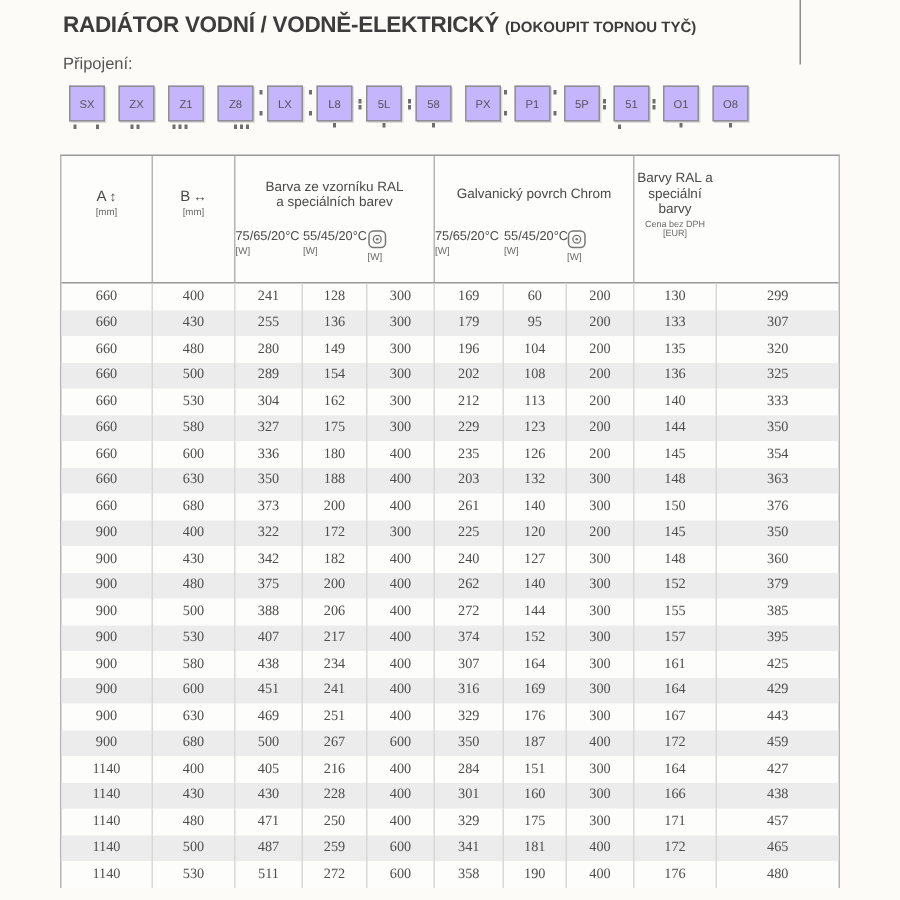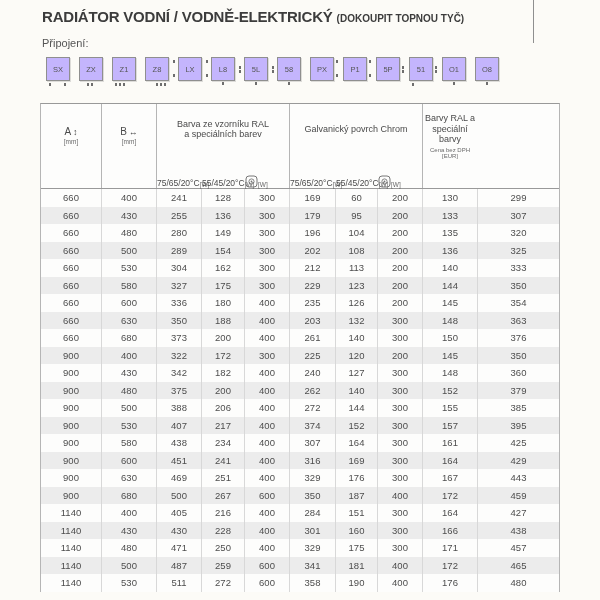--- a/index.html
+++ b/index.html
@@ -35,29 +35,29 @@
   .th:first-child{border-left:none;}
   .th-dim{justify-content:center;padding-bottom:22px;}
   .th-dim .th-main{font-size:10px;}
   .th-dim .arrow{font-size:9px;margin-left:2px;}
   .th-unit{font-size:6.5px;color:#6a6a6a;margin-top:1px;}
   .th-group{padding-top:0;}
   .group-title{flex:0 0 46px;display:flex;flex-direction:column;justify-content:center;font-size:9px;line-height:10.5px;padding-top:2px;}
   .subcols{flex:1;display:grid;width:100%;}
   .subcols.g1{grid-template-columns:45px 43px 45px;}
   .subcols.g2{grid-template-columns:46px 42px 45px;}
-  .subcol{display:flex;flex-direction:row;align-items:flex-end;justify-content:flex-start;font-size:8.5px;}
+  .subcol{display:flex;flex-direction:column;align-items:flex-start;justify-content:flex-start;font-size:8.5px;}
   .subcol .w{font-size:6.5px;color:#6a6a6a;margin-top:2px;}
   .th-price{padding-top:9px;}
   .th-price .p-title{font-size:9px;line-height:10.5px;}
   .th-price .p-note{font-size:6px;color:#6a6a6a;margin-top:2px;}
   .elec-icon{display:block;margin-top:1px;}
 
   .tbody{font-size:9.5px;}
-  .tr{display:grid;grid-template-columns:60px 55px 45px 43px 45px 46px 42px 45px 55px 82px;height:17.5px;}
+  .tr{display:grid;grid-template-columns:60px 55px 45px 43px 45px 46px 42px 45px 55px 82px;height:17.5px;font-family:Liberation Serif, serif;}
   .tr:nth-child(even){background:#ececec;}
   .td{display:flex;align-items:center;justify-content:center;border-left:1px solid #d8d8d8;box-sizing:border-box;color:#4d4d4d;}
   .td:first-child{border-left:none;}
 </style>
 </head>
 <body>
 
 <div class="divider-line"></div>
 
 <h1 class="title"><span>RADIÁTOR VODNÍ / VODNĚ-ELEKTRICKÝ</span> <span class="suffix">(DOKOUPIT TOPNOU TYČ)</span></h1>

